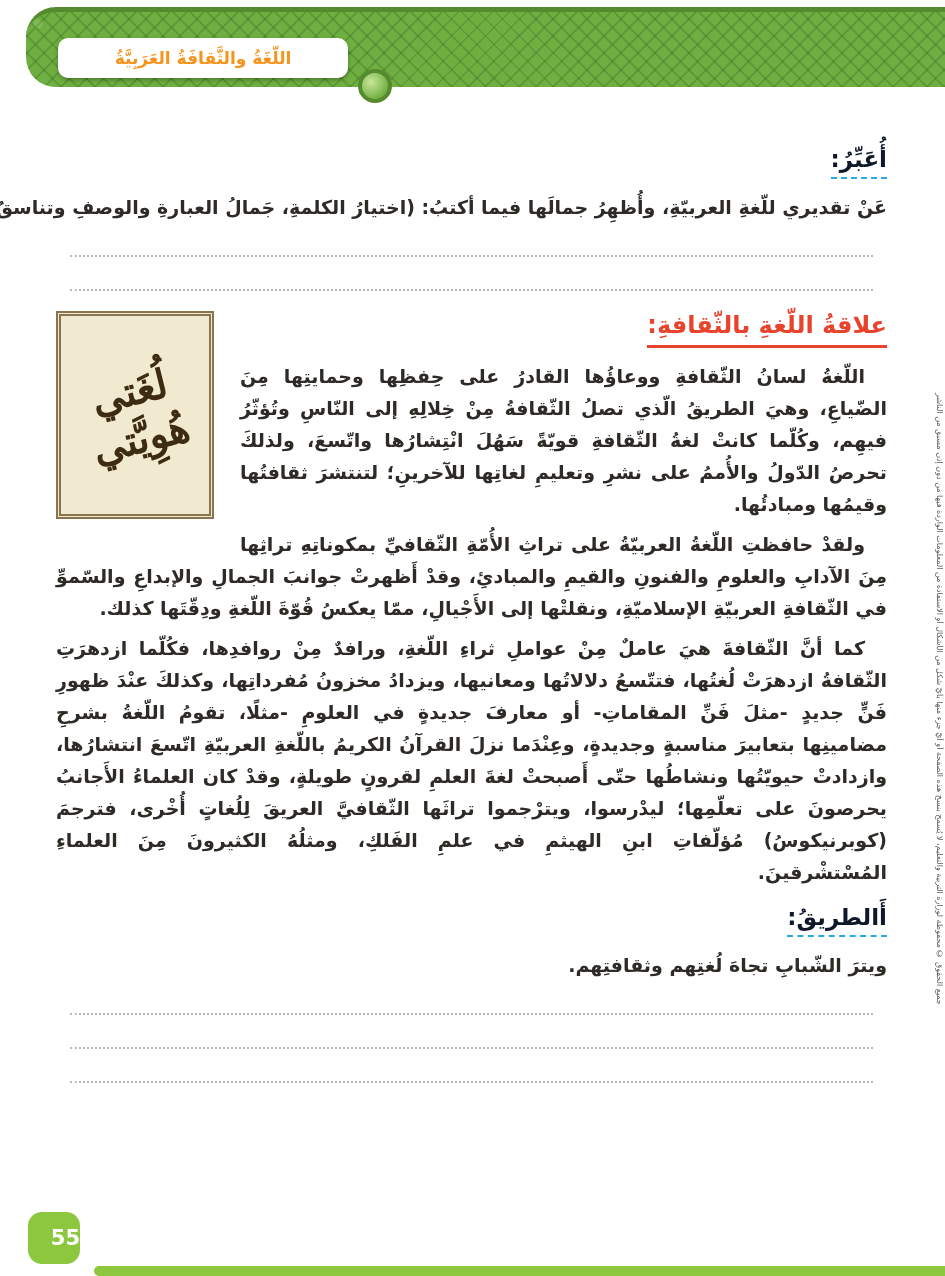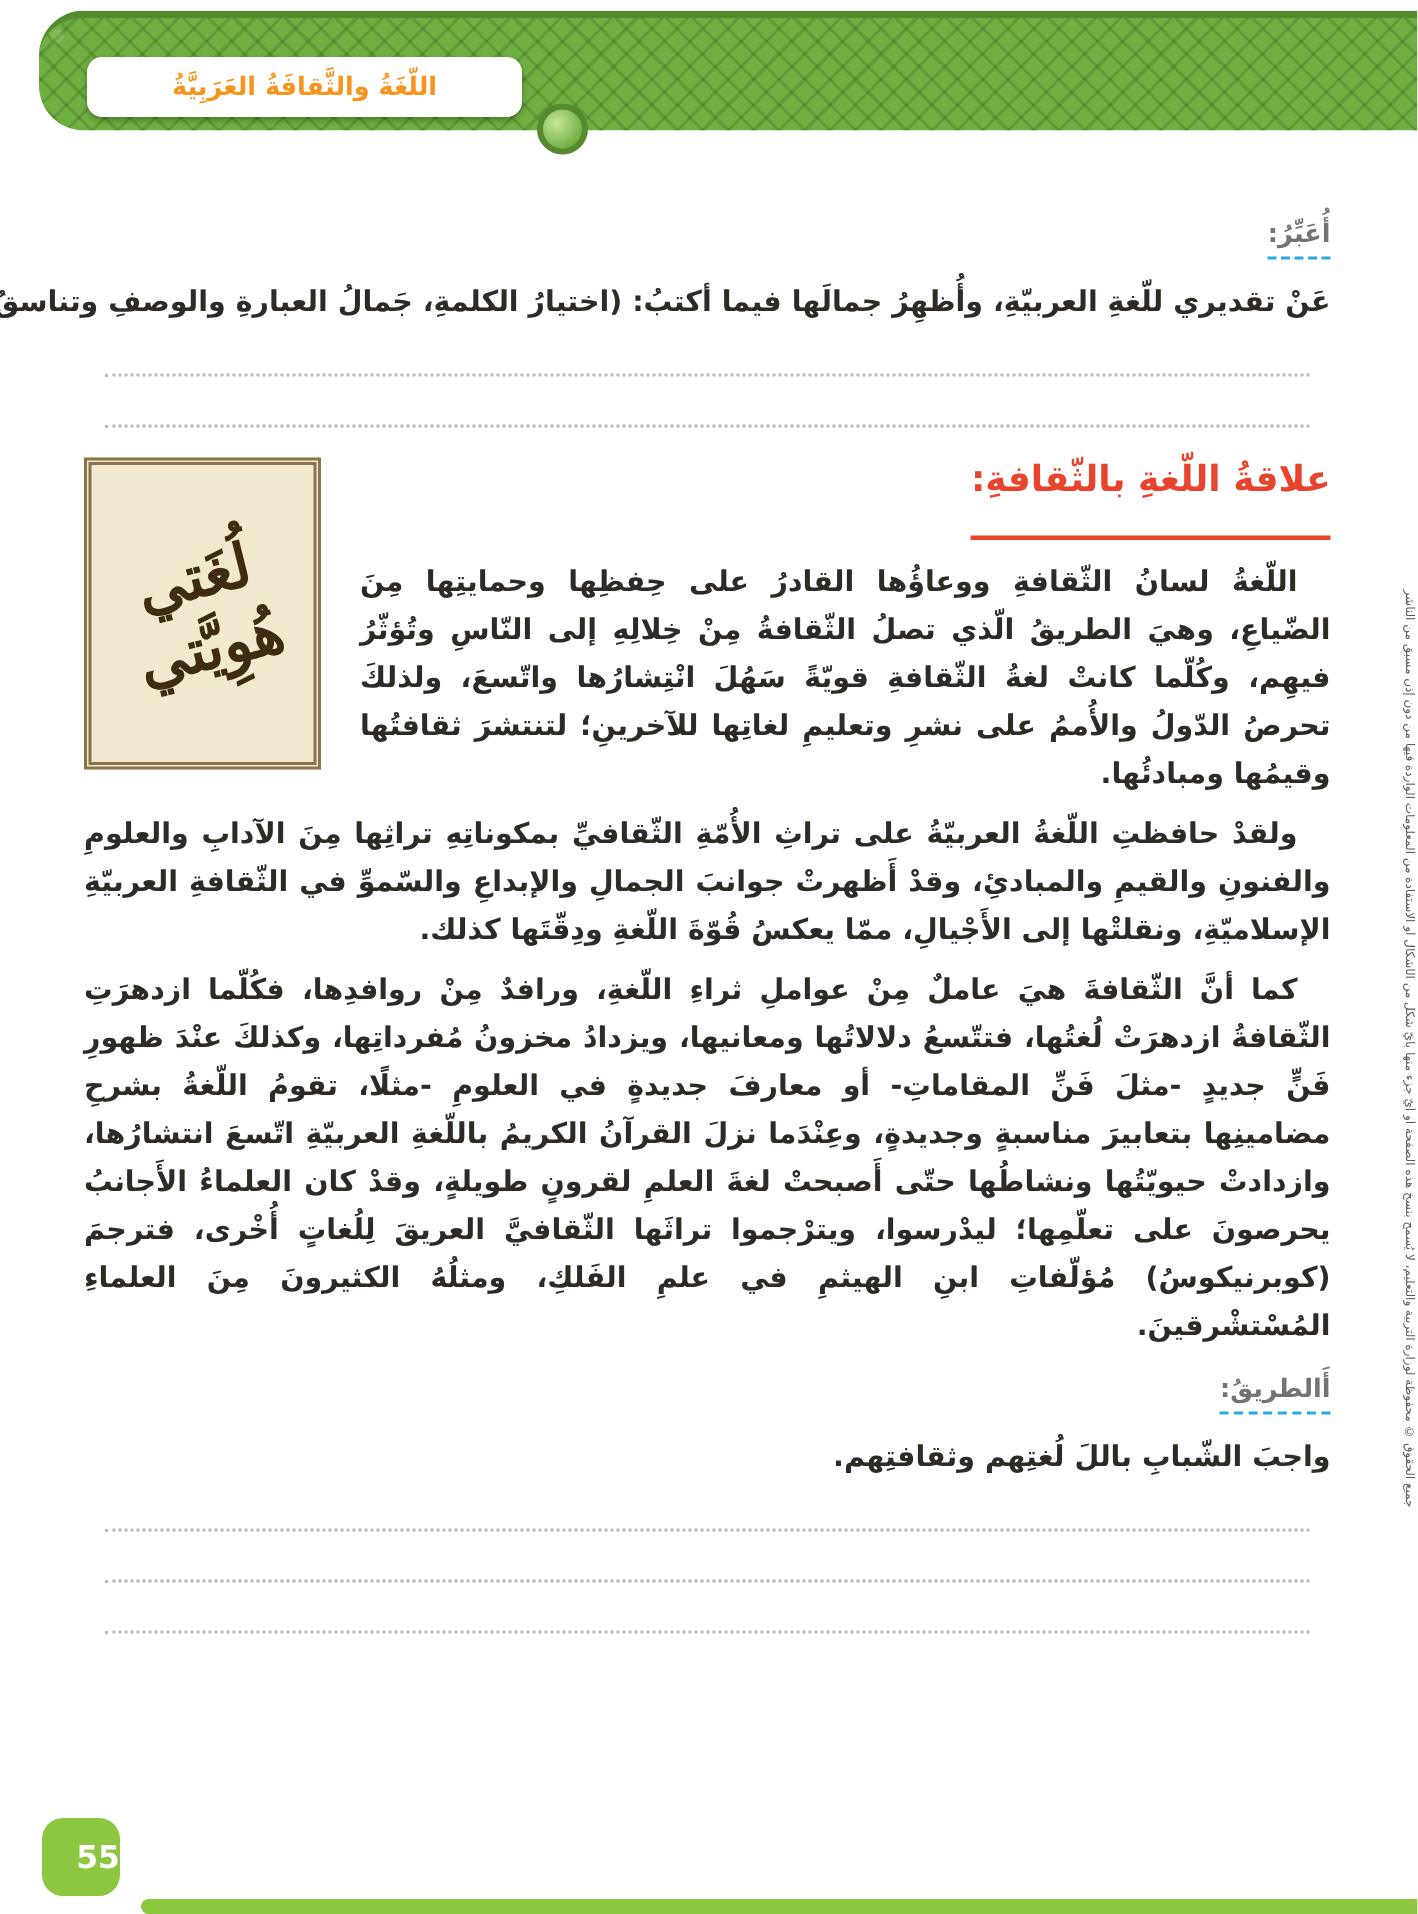--- a/index.html
+++ b/index.html
@@ -37,29 +37,29 @@
   }
 
   
   .content{
     position:absolute; top:146px; right:58px; left:56px;
     direction:rtl; text-align:right;
     color:#2e2a26;
   }
   .blue-head{
     display:inline-block;
-    color:#737373; font-size:17px; font-weight:bold;
+    color:#0f172a; font-size:23px; font-weight:bold;
     border-bottom:2px dashed #27aae1;
     padding-bottom:5px; margin-bottom:12px;
   }
   .red-head{
     display:inline-block;
     color:#e8432d; font-size:24px; font-weight:bold;
     border-bottom:3px solid #e8432d;
-    padding-bottom:24px; margin-bottom:12px;
+    padding-bottom:6px; margin-bottom:12px;
   }
   .body-text{
     font-size:19px; font-weight:bold; line-height:32px;
     text-align:justify;
   }
   .one-line{ white-space:nowrap; text-align:right; }
   .para{ margin-bottom:8px; text-indent:22px; }
   .dotline{
     border-bottom:2px dotted #b9b9b9;
     height:34px; margin:0 14px;
@@ -128,21 +128,21 @@
 هُوِيَّتي</span>
       </div>
       <h2 class="red-head">علاقةُ اللّغةِ بالثّقافةِ:</h2>
       <p class="body-text para">اللّغةُ لسانُ الثّقافةِ ووعاؤُها القادرُ على حِفظِها وحمايتِها مِنَ الضّياعِ، وهيَ الطريقُ الّذي تصلُ الثّقافةُ مِنْ خِلالِهِ إلى النّاسِ وتُؤثّرُ فيهِم، وكُلّما كانتْ لغةُ الثّقافةِ قويّةً سَهُلَ انْتِشارُها واتّسعَ، ولذلكَ تحرصُ الدّولُ والأُممُ على نشرِ وتعليمِ لغاتِها للآخرينِ؛ لتنتشرَ ثقافتُها وقيمُها ومبادئُها.</p>
       <p class="body-text para">ولقدْ حافظتِ اللّغةُ العربيّةُ على تراثِ الأُمّةِ الثّقافيِّ بمكوناتِهِ تراثِها مِنَ الآدابِ والعلومِ والفنونِ والقيمِ والمبادئِ، وقدْ أَظهرتْ جوانبَ الجمالِ والإبداعِ والسّموِّ في الثّقافةِ العربيّةِ الإسلاميّةِ، ونقلتْها إلى الأَجْيالِ، ممّا يعكسُ قُوّةَ اللّغةِ ودِقّتَها كذلك.</p>
       <p class="body-text para">كما أنَّ الثّقافةَ هيَ عاملٌ مِنْ عواملِ ثراءِ اللّغةِ، ورافدٌ مِنْ روافدِها، فكُلّما ازدهرَتِ الثّقافةُ ازدهرَتْ لُغتُها، فتتّسعُ دلالاتُها ومعانيها، ويزدادُ مخزونُ مُفرداتِها، وكذلكَ عنْدَ ظهورِ فَنٍّ جديدٍ -مثلَ فَنِّ المقاماتِ- أو معارفَ جديدةٍ في العلومِ -مثلًا، تقومُ اللّغةُ بشرحِ مضامينِها بتعابيرَ مناسبةٍ وجديدةٍ، وعِنْدَما نزلَ القرآنُ الكريمُ باللّغةِ العربيّةِ اتّسعَ انتشارُها، وازدادتْ حيويّتُها ونشاطُها حتّى أَصبحتْ لغةَ العلمِ لقرونٍ طويلةٍ، وقدْ كان العلماءُ الأَجانبُ يحرصونَ على تعلّمِها؛ ليدْرسوا، ويترْجموا تراثَها الثّقافيَّ العريقَ لِلُغاتٍ أُخْرى، فترجمَ (كوبرنيكوسُ) مُؤلّفاتِ ابنِ الهيثمِ في علمِ الفَلكِ، ومثلُهُ الكثيرونَ مِنَ العلماءِ المُسْتشْرقينَ.</p>
     </section>
 
     <section class="conclude">
       <h2 class="blue-head">أَالطريقُ:</h2>
-      <p class="body-text">واجبَ الشّبابِ باللَ لُغتِهم وثقافتِهم.</p>
+      <p class="body-text">ويترَ الشّبابِ تجاهَ لُغتِهم وثقافتِهم.</p>
       <div class="dotline"></div>
       <div class="dotline"></div>
       <div class="dotline"></div>
     </section>
 
   </main>
 
   <div class="copyright">جميع الحقوق © محفوظة لوزارة التربية والتعليم، لا يُسمح بنسخ هذه الصفحة أو أيّ جزء منها بأيّ شكل من الأشكال أو الاستفادة من المعلومات الواردة فيها من دون إذن مسبق من الناشر</div>
 
   <div class="pagenum">

